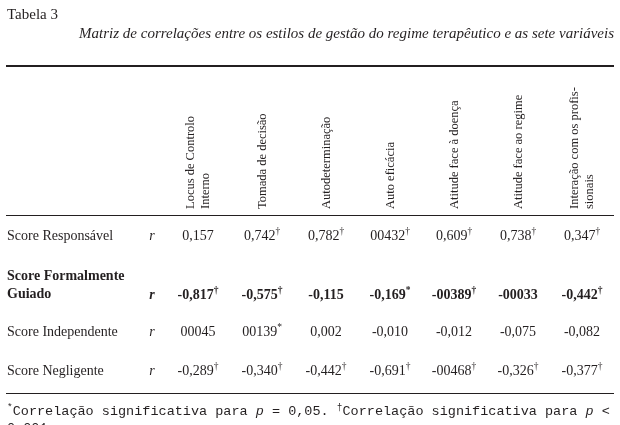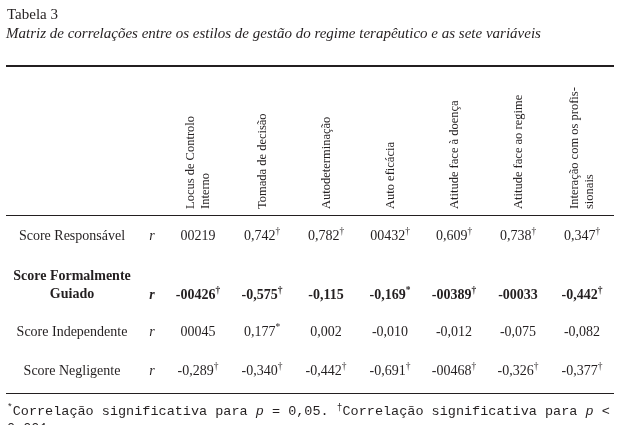--- a/index.html
+++ b/index.html
@@ -8,21 +8,21 @@
     width: 620px;
     height: 425px;
     background: #ffffff;
     font-family: "Liberation Serif", "DejaVu Serif", serif;
     color: #231f20;
     box-sizing: border-box;
     padding: 4px 6px 0 6px;
     overflow: hidden;
   }
   .title { font-size: 15px; line-height: 18px; margin: 1px; font-weight: normal; }
-  .subtitle { font-size: 15px; line-height: 18px; margin: 0; font-style: italic; font-weight: normal; }
+  .subtitle { font-size: 15px; line-height: 18px; margin: 0; font-style: italic; font-weight: normal; text-align: right; }
 
   table.doc-table {
     margin-top: 23px;
     border-collapse: collapse;
     table-layout: fixed;
     width: 608px;
     border-top: 2px solid #231f20;
     border-bottom: 1.5px solid #231f20;
     font-size: 14px;
   }
@@ -32,21 +32,21 @@
   .vhead {
     display: inline-block;
     writing-mode: vertical-rl;
     transform: rotate(180deg);
     height: 138px;
     font-size: 12.5px;
     line-height: 15px;
     white-space: pre-line;
     text-align: left;
   }
-  td.label { text-align: center; white-space: pre-line; font-size: 14px; line-height: 18px; }
+  td.label { white-space: pre-line; font-size: 14px; line-height: 18px; }
   td.stat  { text-align: center; font-style: italic; }
   td.val   { text-align: center; }
   sup.mk   { font-size: 9.5px; line-height: 0; }
 
   tr.r1 { height: 40px; }
   tr.r2 { height: 58px; font-weight: bold; }
   tr.r3 { height: 36px; }
   tr.r4 { height: 44px; }
   tr.r2 td.stat, tr.r2 td.val { vertical-align: bottom; padding-bottom: 11px; }
 
@@ -88,45 +88,45 @@
         <td class="head"><div class="vhead">Atitude face à doença</div></td>
         <td class="head"><div class="vhead">Atitude face ao regime</div></td>
         <td class="head"><div class="vhead">Interação com os profis-
 sionais</div></td>
       </tr>
     </thead>
     <tbody>
       <tr class="r1">
         <td class="label">Score Responsável</td>
         <td class="stat">r</td>
-        <td class="val"><span>00219</span><sup class="mk"></sup></td>
+        <td class="val"><span>0,157</span><sup class="mk"></sup></td>
         <td class="val"><span>0,742</span><sup class="mk">†</sup></td>
         <td class="val"><span>0,782</span><sup class="mk">†</sup></td>
         <td class="val"><span>00432</span><sup class="mk">†</sup></td>
         <td class="val"><span>0,609</span><sup class="mk">†</sup></td>
         <td class="val"><span>0,738</span><sup class="mk">†</sup></td>
         <td class="val"><span>0,347</span><sup class="mk">†</sup></td>
       </tr>
       <tr class="r2">
         <td class="label">Score Formalmente
 Guiado</td>
         <td class="stat">r</td>
-        <td class="val"><span>-00426</span><sup class="mk">†</sup></td>
+        <td class="val"><span>-0,817</span><sup class="mk">†</sup></td>
         <td class="val"><span>-0,575</span><sup class="mk">†</sup></td>
         <td class="val"><span>-0,115</span><sup class="mk"></sup></td>
         <td class="val"><span>-0,169</span><sup class="mk">*</sup></td>
         <td class="val"><span>-00389</span><sup class="mk">†</sup></td>
         <td class="val"><span>-00033</span><sup class="mk"></sup></td>
         <td class="val"><span>-0,442</span><sup class="mk">†</sup></td>
       </tr>
       <tr class="r3">
         <td class="label">Score Independente</td>
         <td class="stat">r</td>
         <td class="val"><span>00045</span><sup class="mk"></sup></td>
-        <td class="val"><span>0,177</span><sup class="mk">*</sup></td>
+        <td class="val"><span>00139</span><sup class="mk">*</sup></td>
         <td class="val"><span>0,002</span><sup class="mk"></sup></td>
         <td class="val"><span>-0,010</span><sup class="mk"></sup></td>
         <td class="val"><span>-0,012</span><sup class="mk"></sup></td>
         <td class="val"><span>-0,075</span><sup class="mk"></sup></td>
         <td class="val"><span>-0,082</span><sup class="mk"></sup></td>
       </tr>
       <tr class="r4">
         <td class="label">Score Negligente</td>
         <td class="stat">r</td>
         <td class="val"><span>-0,289</span><sup class="mk">†</sup></td>

